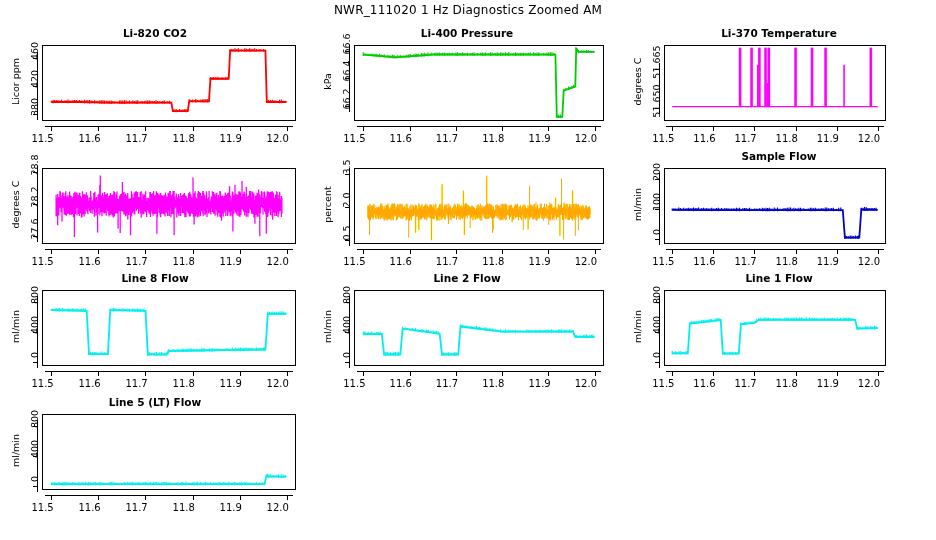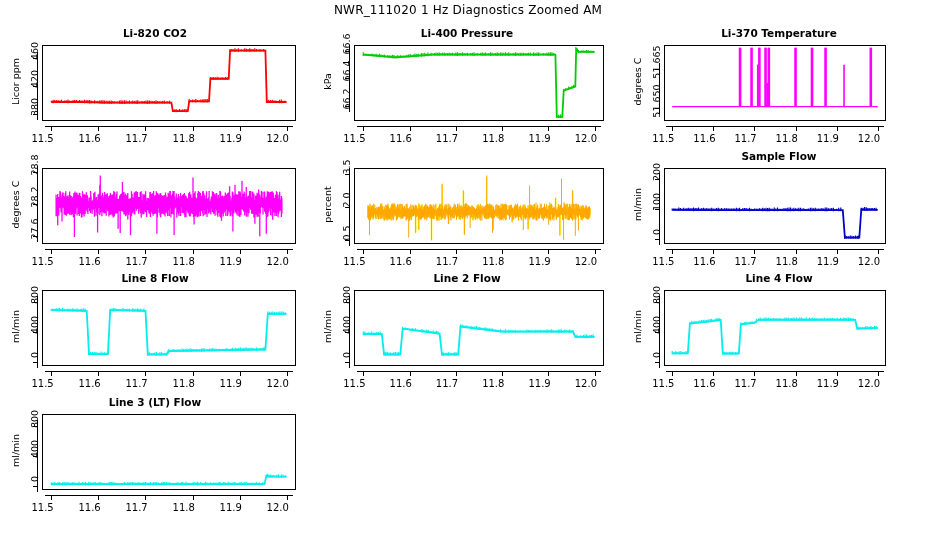--- a/index.html
+++ b/index.html
@@ -305,21 +305,21 @@
         <div class="xtick" style="left: 236.444px; top: 99px; height: 5px;"></div>
         <div class="xtick-lab" style="left: 216.444px; top: 106px; width: 40px;">11.9</div>
         <div class="xtick" style="left: 282.741px; top: 99px; height: 5px;"></div>
         <div class="xtick-lab" style="left: 262.741px; top: 106px; width: 40px;">12.0</div>
         <svg width="250" height="76" style="position: absolute; left: 42px; top: 18px;">
           <path d="M9.3 44.0L27.8 44.0L30.1 64.5L46.3 64.5L48.6 38.7L85.6 43.6L88.0 64.5L104.2 64.5L106.5 36.5L148.1 41.7L194.4 41.7L219.0 41.7L221.3 46.9L240.7 46.9" stroke="#00EEEE" stroke-width="1.8" fill="none" stroke-linejoin="miter"></path>
           <path d="M9.3 41.6L9.3 45.2M10.9 41.5L10.9 45.2M12.6 42.8L12.6 44.6M14.3 42.2L14.3 44.9M16.0 42.4L16.0 44.7M17.7 41.5L17.7 45.2M19.4 42.8L19.4 44.6M21.0 42.5L21.0 44.7M22.7 41.9L22.7 45.0M24.4 42.1L24.4 44.9M26.1 41.6L26.1 45.2M30.1 62.8L30.1 65.3M31.7 62.0L31.7 65.7M33.3 62.1L33.3 65.6M35.0 62.5L35.0 65.4M36.6 62.5L36.6 65.4M38.2 63.0L38.2 65.2M39.8 62.3L39.8 65.5M41.4 62.1L41.4 65.6M43.1 62.3L43.1 65.5M44.7 62.1L44.7 65.6M48.6 36.8L48.6 39.7M50.2 37.8L50.2 39.6M51.8 37.5L51.8 40.0M53.4 37.9L53.4 40.1M55.1 38.2L55.1 40.3M56.7 38.7L56.7 40.4M58.3 37.9L58.3 41.1M59.9 38.8L59.9 40.9M61.5 38.3L61.5 41.5M63.1 39.5L63.1 41.2M64.7 39.7L64.7 41.4M66.3 39.9L66.3 41.6M67.9 39.1L67.9 42.4M69.5 40.1L69.5 42.2M71.2 40.2L71.2 42.4M72.8 39.6L72.8 43.1M74.4 40.1L74.4 43.1M76.0 41.1L76.0 42.9M77.6 41.3L77.6 43.1M79.2 40.6L79.2 43.8M80.8 41.5L80.8 43.7M82.4 41.1L82.4 44.2M84.0 41.2L84.0 44.5M88.0 62.3L88.0 65.5M89.6 62.6L89.6 65.4M91.2 63.3L91.2 65.0M92.8 62.7L92.8 65.3M94.4 62.2L94.4 65.6M96.1 62.6L96.1 65.4M97.7 63.3L97.7 65.0M99.3 62.8L99.3 65.3M100.9 62.0L100.9 65.7M102.5 62.5L102.5 65.4M106.5 34.6L106.5 37.5M108.1 34.6L108.1 37.8M109.7 35.6L109.7 37.6M111.3 35.6L111.3 37.9M112.9 35.5L112.9 38.2M114.5 36.4L114.5 38.1M116.1 36.4L116.1 38.4M117.7 36.1L117.7 38.8M119.3 36.7L119.3 38.8M120.9 36.5L120.9 39.2M122.5 36.1L122.5 39.7M124.1 37.1L124.1 39.5M125.7 37.1L125.7 39.8M127.3 37.4L127.3 40.0M128.9 38.2L128.9 39.9M130.5 37.6L130.5 40.5M132.1 37.6L132.1 40.8M133.7 38.2L133.7 40.8M135.3 38.2L135.3 41.1M136.9 38.5L136.9 41.3M138.5 38.4L138.5 41.6M140.1 39.2L140.1 41.5M141.7 39.6L141.7 41.6M143.3 39.8L143.3 41.8M144.9 39.9L144.9 42.0M146.5 39.3L146.5 42.6M148.1 40.5L148.1 42.3M149.8 40.3L149.8 42.5M151.5 39.3L151.5 42.9M153.1 40.6L153.1 42.3M154.8 39.7L154.8 42.8M156.4 40.2L156.4 42.5M158.1 39.9L158.1 42.6M159.7 40.3L159.7 42.4M161.4 39.8L161.4 42.7M163.0 40.4L163.0 42.4M164.7 40.6L164.7 42.3M166.3 40.2L166.3 42.5M168.0 40.6L168.0 42.3M169.6 40.5L169.6 42.4M171.3 40.6L171.3 42.3M172.9 39.5L172.9 42.8M174.6 40.0L174.6 42.6M176.3 40.3L176.3 42.4M177.9 40.0L177.9 42.6M179.6 40.6L179.6 42.3M181.2 39.8L181.2 42.7M182.9 40.0L182.9 42.6M184.5 40.2L184.5 42.5M186.2 39.7L186.2 42.7M187.8 40.1L187.8 42.5M189.5 40.2L189.5 42.5M191.1 39.9L191.1 42.6M192.8 39.6L192.8 42.8M194.4 40.1L194.4 42.6M196.1 40.1L196.1 42.6M197.7 39.3L197.7 43.0M199.4 40.2L199.4 42.5M201.0 40.4L201.0 42.4M202.6 40.3L202.6 42.4M204.3 39.4L204.3 42.9M205.9 39.4L205.9 42.9M207.5 39.5L207.5 42.9M209.2 40.2L209.2 42.5M210.8 39.6L210.8 42.8M212.4 40.1L212.4 42.5M214.1 40.2L214.1 42.5M215.7 39.4L215.7 42.9M217.3 40.2L217.3 42.5M219.0 40.0L219.0 42.6M220.1 43.1L220.1 45.0M221.3 45.4L221.3 47.7M222.9 44.8L222.9 48.0M224.5 45.8L224.5 47.5M226.2 45.2L226.2 47.8M227.8 45.7L227.8 47.6M229.4 45.0L229.4 47.9M231.0 44.4L231.0 48.2M232.6 44.5L232.6 48.2M234.3 45.4L234.3 47.7M235.9 45.1L235.9 47.9M237.5 44.7L237.5 48.1M239.1 44.6L239.1 48.1" stroke="#00EEEE" stroke-width="1.2" fill="none"></path>
         </svg>
       </div>
       <div class="panel" style="left: 622px; top: 272px; width: 314px; height: 128px;">
-        <div class="panel-title" style="top: 0px;">Line 4 Flow</div>
+        <div class="panel-title" style="top: 0px;">Line 1 Flow</div>
         <div class="plotbox" style="left: 42px; top: 18px; width: 222px; height: 76px;"></div>
         <div class="axisline" style="left: 37px; top: 23.9216px; width: 1px; height: 71.6078px;"></div>
         <div class="ytick" style="left: 33px; top: 89.5294px; width: 5px;"></div>
         <div style="position: absolute; font-size: 9.5px; white-space: nowrap; transform-origin: 100% 50%; transform: rotate(-90deg); left: 29px; top: 82.5294px; width: 0px; text-align: center;">
           <span style="position: absolute; left: -30px; width: 60px; text-align: center; display: block;">0</span>
         </div>
         <div class="ytick" style="left: 33px; top: 59.7255px; width: 5px;"></div>
         <div style="position: absolute; font-size: 9.5px; white-space: nowrap; transform-origin: 100% 50%; transform: rotate(-90deg); left: 29px; top: 52.7255px; width: 0px; text-align: center;">
           <span style="position: absolute; left: -30px; width: 60px; text-align: center; display: block;">400</span>
         </div>
@@ -340,21 +340,21 @@
         <div class="xtick" style="left: 214.667px; top: 99px; height: 5px;"></div>
         <div class="xtick-lab" style="left: 194.667px; top: 106px; width: 40px;">11.9</div>
         <div class="xtick" style="left: 255.778px; top: 99px; height: 5px;"></div>
         <div class="xtick-lab" style="left: 235.778px; top: 106px; width: 40px;">12.0</div>
         <svg width="222" height="76" style="position: absolute; left: 42px; top: 18px;">
           <path d="M8.2 63.3L23.8 63.3L25.9 33.5L49.3 30.9L56.7 29.8L58.8 63.7L74.8 63.7L76.9 34.3L90.4 32.8L94.6 29.8L152.1 29.8L191.2 29.8L193.2 38.7L213.8 38.0" stroke="#00EEEE" stroke-width="1.8" fill="none" stroke-linejoin="miter"></path>
           <path d="M8.2 60.9L8.2 64.6M10.0 61.7L10.0 64.2M11.7 61.2L11.7 64.4M13.4 61.9L13.4 64.1M15.2 61.3L15.2 64.4M16.9 61.0L16.9 64.5M18.6 62.0L18.6 64.0M20.4 61.9L20.4 64.0M22.1 61.0L22.1 64.5M25.9 31.9L25.9 34.3M27.6 31.2L27.6 34.4M29.2 31.3L29.2 34.1M30.9 31.0L30.9 33.9M32.6 31.2L32.6 33.6M34.3 30.7L34.3 33.5M35.9 30.6L35.9 33.3M37.6 30.0L37.6 33.3M39.3 30.0L39.3 33.0M41.0 29.8L41.0 32.9M42.6 29.9L42.6 32.6M44.3 29.4L44.3 32.5M46.0 29.0L46.0 32.4M47.7 28.7L47.7 32.3M49.3 29.8L49.3 31.5M51.2 28.7L51.2 31.6M53.0 28.0L53.0 31.6M54.9 28.0L54.9 31.1M58.8 61.8L58.8 64.6M60.4 61.9L60.4 64.6M62.0 61.7L62.0 64.7M63.6 62.6L63.6 64.3M65.2 62.0L65.2 64.6M66.8 61.8L66.8 64.7M68.4 62.1L68.4 64.5M70.0 62.3L70.0 64.4M71.6 62.0L71.6 64.6M73.2 62.3L73.2 64.4M76.9 32.3L76.9 35.3M78.6 32.9L78.6 34.7M80.3 32.0L80.3 34.8M82.0 31.7L82.0 34.7M83.7 32.3L83.7 34.1M85.4 31.8L85.4 34.1M87.1 31.5L87.1 34.0M88.7 31.4L88.7 33.8M90.4 31.5L90.4 33.4M92.5 28.8L92.5 32.5M94.6 28.5L94.6 30.5M96.2 27.4L96.2 31.0M97.8 28.5L97.8 30.5M99.5 28.3L99.5 30.5M101.1 27.3L101.1 31.0M102.8 27.8L102.8 30.8M104.4 27.7L104.4 30.8M106.1 28.1L106.1 30.7M107.7 28.6L107.7 30.4M109.4 28.1L109.4 30.7M111.0 28.1L111.0 30.6M112.6 28.3L112.6 30.6M114.3 28.2L114.3 30.6M115.9 27.9L115.9 30.8M117.6 28.4L117.6 30.5M119.2 28.5L119.2 30.5M120.9 27.5L120.9 31.0M122.5 27.8L122.5 30.8M124.2 27.4L124.2 31.0M125.8 28.2L125.8 30.6M127.4 28.0L127.4 30.7M129.1 27.4L129.1 31.0M130.7 27.7L130.7 30.9M132.4 27.5L132.4 30.9M134.0 28.0L134.0 30.7M135.7 27.4L135.7 31.0M137.3 27.4L137.3 31.0M139.0 27.9L139.0 30.8M140.6 28.6L140.6 30.4M142.2 27.3L142.2 31.0M143.9 28.4L143.9 30.5M145.5 27.6L145.5 30.9M147.2 27.9L147.2 30.8M148.8 27.5L148.8 30.9M150.5 27.9L150.5 30.7M152.1 28.0L152.1 30.7M153.7 28.3L153.7 30.6M155.4 28.6L155.4 30.4M157.0 27.9L157.0 30.8M158.6 28.6L158.6 30.4M160.2 27.5L160.2 30.9M161.9 28.2L161.9 30.6M163.5 28.3L163.5 30.6M165.1 28.0L165.1 30.7M166.8 27.9L166.8 30.8M168.4 28.1L168.4 30.7M170.0 28.1L170.0 30.7M171.6 28.5L171.6 30.4M173.3 27.8L173.3 30.8M174.9 28.6L174.9 30.4M176.5 27.8L176.5 30.8M178.1 28.3L178.1 30.6M179.8 27.5L179.8 30.9M181.4 27.9L181.4 30.8M183.0 27.6L183.0 30.9M184.7 27.4L184.7 31.0M186.3 28.1L186.3 30.7M187.9 28.3L187.9 30.5M189.5 28.6L189.5 30.4M193.2 37.0L193.2 39.6M194.9 36.5L194.9 39.8M196.6 37.2L196.6 39.3M198.4 37.3L198.4 39.2M200.1 37.3L200.1 39.1M201.8 36.1L201.8 39.6M203.5 36.6L203.5 39.3M205.2 36.7L205.2 39.1M206.9 35.9L206.9 39.4M208.6 37.1L208.6 38.7M210.4 35.7L210.4 39.4M212.1 35.9L212.1 39.1" stroke="#00EEEE" stroke-width="1.2" fill="none"></path>
         </svg>
       </div>
       <div class="panel" style="left: 0px; top: 396px; width: 310px; height: 128px;">
-        <div class="panel-title" style="top: 0px;">Line 3 (LT) Flow</div>
+        <div class="panel-title" style="top: 0px;">Line 5 (LT) Flow</div>
         <div class="plotbox" style="left: 42px; top: 18px; width: 254px; height: 76px;"></div>
         <div class="axisline" style="left: 37px; top: 23.9216px; width: 1px; height: 71.6078px;"></div>
         <div class="ytick" style="left: 33px; top: 89.5294px; width: 5px;"></div>
         <div style="position: absolute; font-size: 9.5px; white-space: nowrap; transform-origin: 100% 50%; transform: rotate(-90deg); left: 29px; top: 82.5294px; width: 0px; text-align: center;">
           <span style="position: absolute; left: -30px; width: 60px; text-align: center; display: block;">0</span>
         </div>
         <div class="ytick" style="left: 33px; top: 59.7255px; width: 5px;"></div>
         <div style="position: absolute; font-size: 9.5px; white-space: nowrap; transform-origin: 100% 50%; transform: rotate(-90deg); left: 29px; top: 52.7255px; width: 0px; text-align: center;">
           <span style="position: absolute; left: -30px; width: 60px; text-align: center; display: block;">400</span>
         </div>

